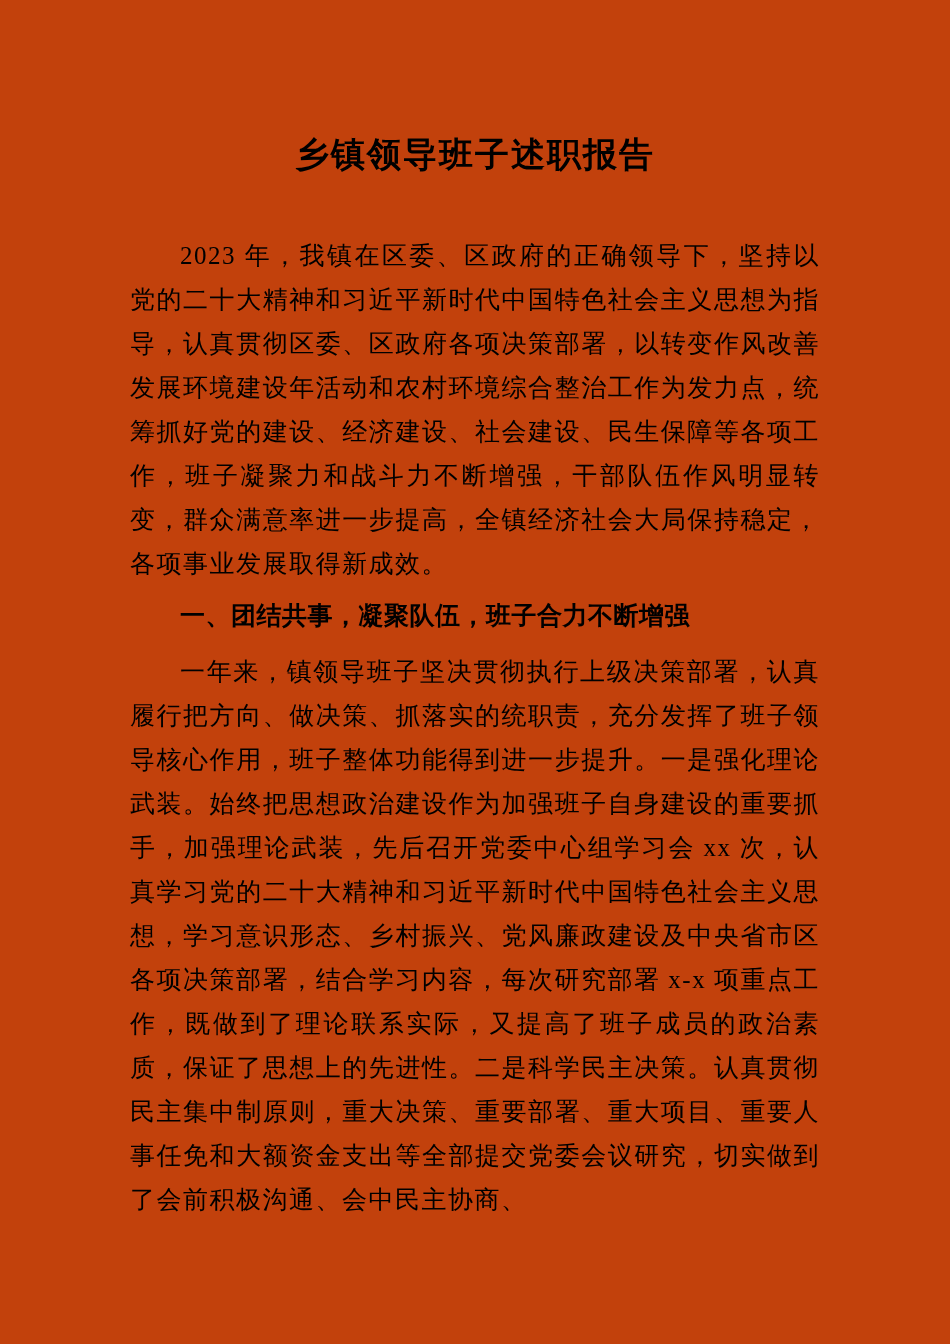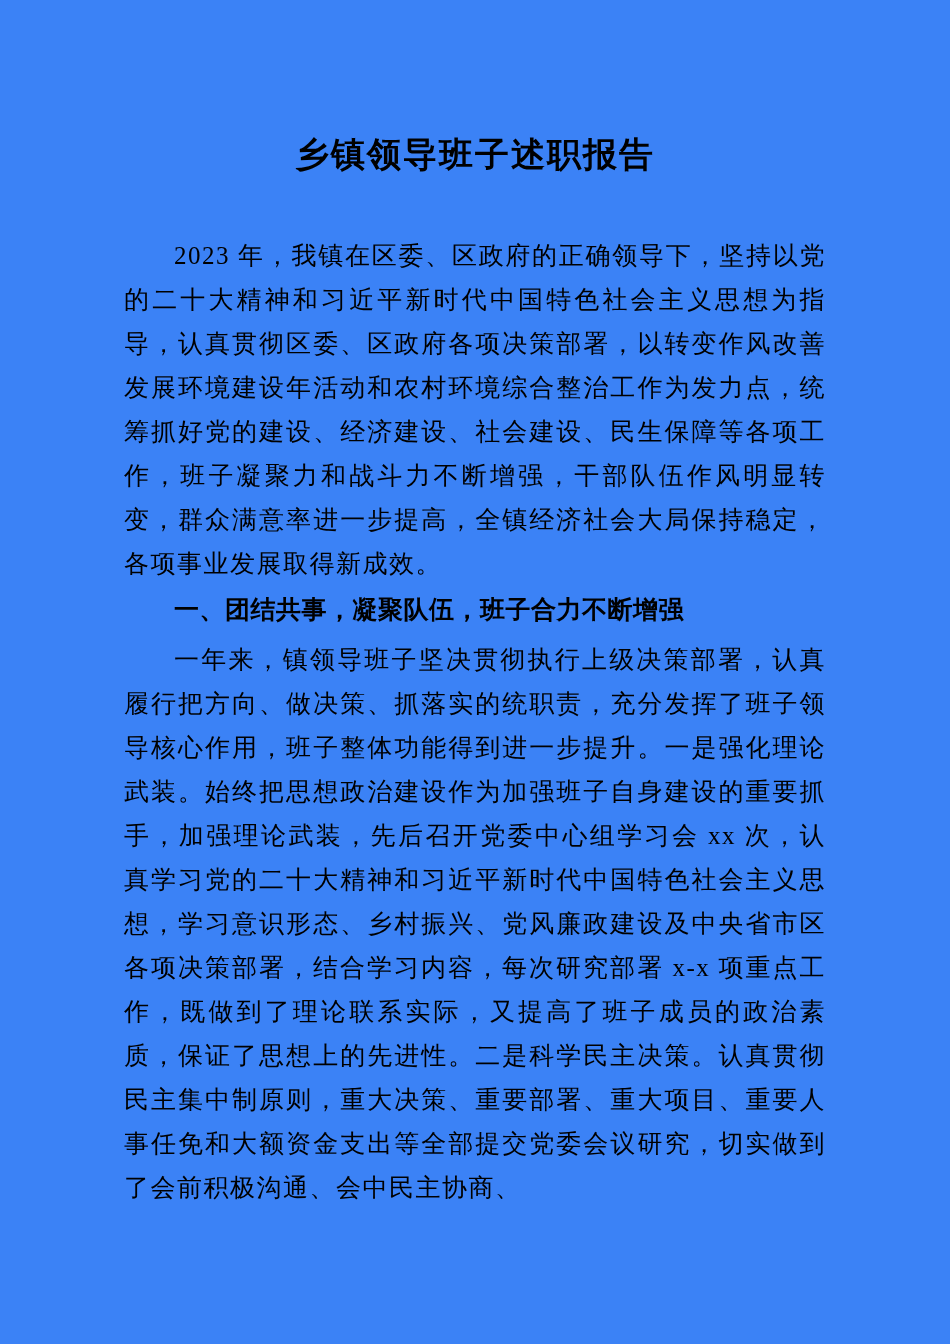--- a/index.html
+++ b/index.html
@@ -5,41 +5,41 @@
   html, body {
     margin: 0;
     padding: 0;
     background: #ffffff;
   }
   .page {
     position: relative;
     width: 950px;
     height: 1344px;
     margin: 0 auto;
-    background: #3b82f6;
+    background: #c2410c;
     box-sizing: border-box;
     padding: 132px 120px 0 120px;
     font-family: "Liberation Serif", "DejaVu Serif", serif;
     color: #000000;
     overflow: hidden;
   }
   .doc-title {
     font-family: "Liberation Sans", "DejaVu Sans", sans-serif;
     font-weight: 700;
     font-size: 34px;
     line-height: 44px;
     text-align: center;
     margin: 0 0 58px 0;
     letter-spacing: 2px;
   }
   .doc-body {
     width: 100%;
   }
   .para {
-    margin: 4px;
+    margin: 10px;
     font-size: 25px;
     line-height: 44px;
     text-align: justify;
     text-justify: inter-character;
     text-indent: 2em;
     letter-spacing: 1.5px;
     word-break: break-all;
   }
   .para.heading {
     font-family: Liberation Mono, monospace;

